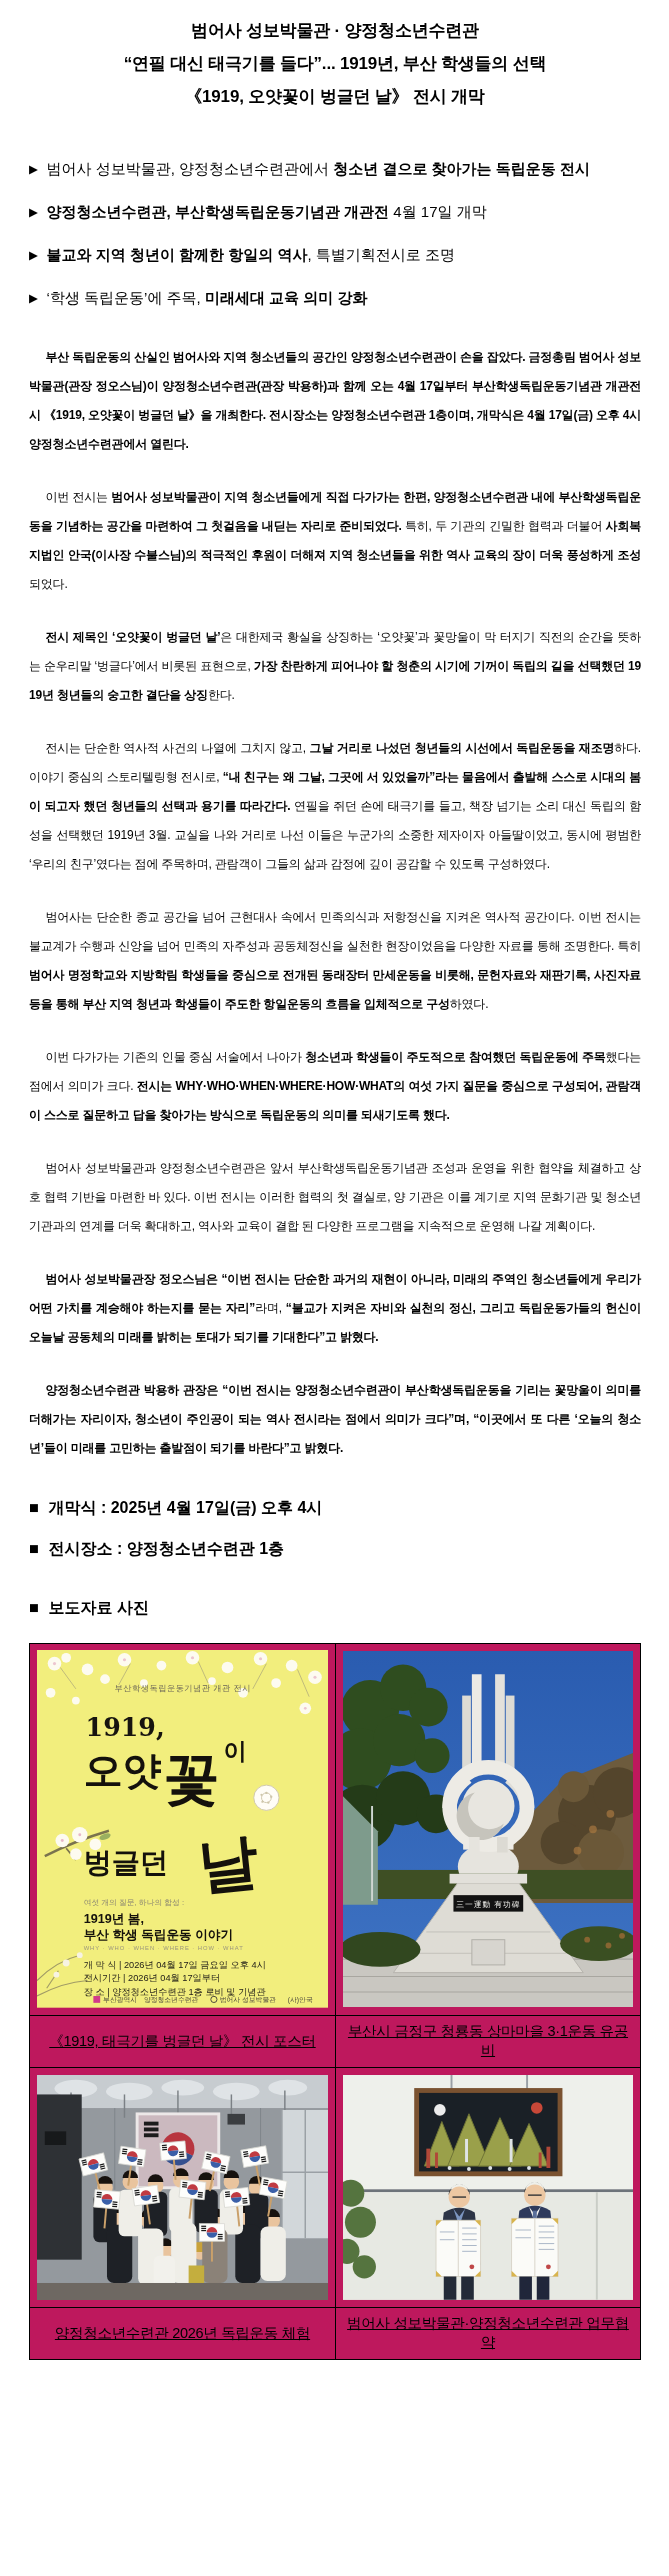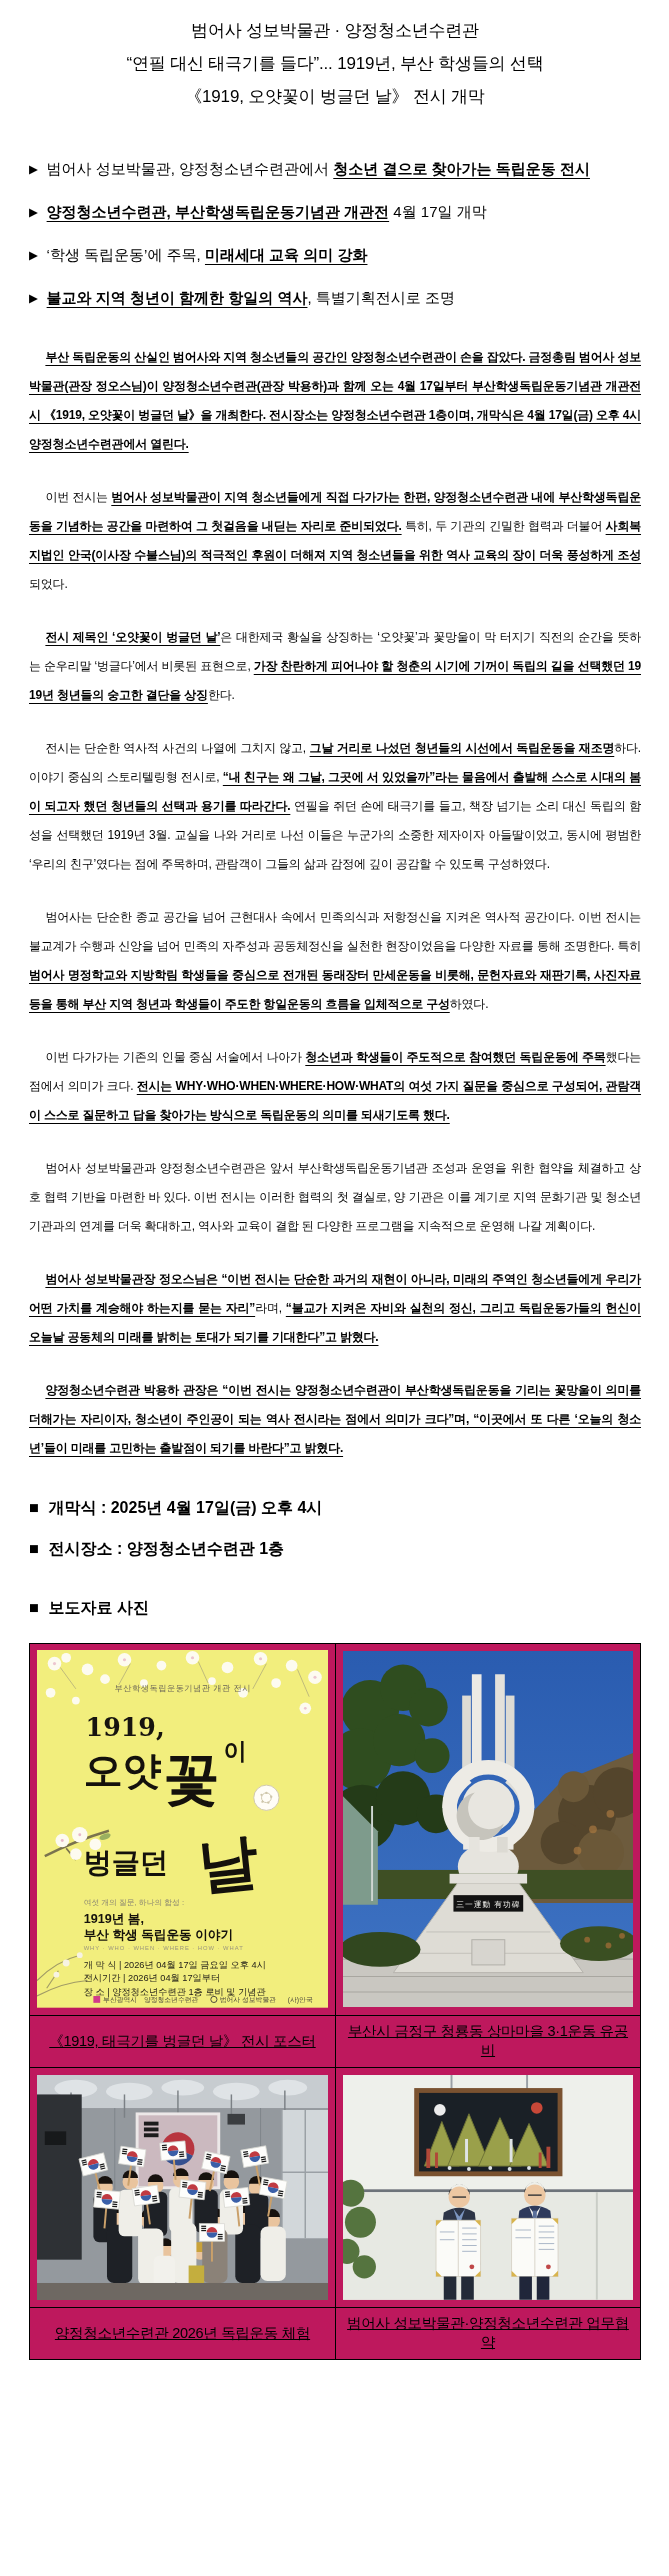--- a/index.html
+++ b/index.html
@@ -1,28 +1,28 @@
 <!DOCTYPE html>
 <html lang="ko"><head>
 <meta charset="utf-8">
 <style>
   html,body{margin:0;padding:0;background:#fff;}
   body{width:670px;font-family:"Liberation Sans","DejaVu Sans",sans-serif;color:#000;}
   .page{padding:13.5px 29px 17.3px 29px;}
 
-  .title-block{text-align:center;font-weight:normal;font-size:17px;line-height:33px;letter-spacing:-0.2px;}
+  .title-block{text-align:center;font-weight:bold;font-size:17px;line-height:33px;letter-spacing:-0.2px;}
 
   .bullets{margin-top:35px;}
   .bullet{font-size:15px;line-height:42px;white-space:nowrap;}
   .bmark{font-size:11.6px;margin-right:8.7px;position:relative;top:-1px;}
 
   .bodytext{margin-top:23px;}
   .para{font-size:12px;line-height:29px;text-align:justify;text-indent:16.4px;
         word-break:break-all;margin:0 0 24px 0;letter-spacing:-0.2px;}
-  .bu{font-weight:bold;text-decoration:underline;text-decoration-thickness:1.2px;text-underline-offset:3.9px;}
+  .bu{font-weight:bold;text-decoration-thickness:1.2px;text-underline-offset:3.9px;}
 
   .info-block{margin-top:5.8px;}
   .info-line{font-weight:bold;font-size:16px;line-height:40px;}
   .sq{margin-right:9.6px;font-size:16.4px;}
 
   .photos-heading{margin-top:24px;font-weight:bold;font-size:16px;line-height:29px;}
 
   table.photo-table{width:100%;border-collapse:collapse;margin-top:21px;}
   table.photo-table td{border:1.4px solid #000;padding:6.7px;background:#be185d;text-decoration:underline;}
   td.imgcell{padding:6.7px;}
@@ -38,22 +38,22 @@
 
   <div class="title-block">
     <div>범어사 성보박물관 · 양정청소년수련관</div>
     <div>“연필 대신 태극기를 들다”... 1919년, 부산 학생들의 선택</div>
     <div>《1919, 오얏꽃이 벙글던 날》 전시 개막</div>
   </div>
 
   <div class="bullets" id="bullets">
       <div class="bullet"><span class="bmark">▶</span><span>범어사 성보박물관, 양정청소년수련관에서 </span><span class="bu">청소년 곁으로 찾아가는 독립운동 전시</span></div>
       <div class="bullet"><span class="bmark">▶</span><span class="bu">양정청소년수련관, 부산학생독립운동기념관 개관전</span><span> 4월 17일 개막</span></div>
+      <div class="bullet"><span class="bmark">▶</span><span class="bu">불교와 지역 청년이 함께한 항일의 역사</span><span>, 특별기획전시로 조명</span></div>
       <div class="bullet"><span class="bmark">▶</span><span>‘학생 독립운동’에 주목, </span><span class="bu">미래세대 교육 의미 강화</span></div>
-      <div class="bullet"><span class="bmark">▶</span><span class="bu">불교와 지역 청년이 함께한 항일의 역사</span><span>, 특별기획전시로 조명</span></div>
     </div>
 
   <div class="bodytext" id="paragraphs">
       <p class="para"><span class="bu">부산 독립운동의 산실인 범어사와 지역 청소년들의 공간인 양정청소년수련관이 손을 잡았다. 금정총림 범어사 성보박물관(관장 정오스님)이 양정청소년수련관(관장 박용하)과 함께 오는 4월 17일부터 부산학생독립운동기념관 개관전시 《1919, 오얏꽃이 벙글던 날》을 개최한다. 전시장소는 양정청소년수련관 1층이며, 개막식은 4월 17일(금) 오후 4시 양정청소년수련관에서 열린다.</span></p>
       <p class="para"><span>이번 전시는 </span><span class="bu">범어사 성보박물관이 지역 청소년들에게 직접 다가가는 한편, 양정청소년수련관 내에 부산학생독립운동을 기념하는 공간을 마련하여 그 첫걸음을 내딛는 자리로 준비되었다.</span><span> 특히, 두 기관의 긴밀한 협력과 더불어 </span><span class="bu">사회복지법인 안국(이사장 수불스님)의 적극적인 후원이 더해져 지역 청소년들을 위한 역사 교육의 장이 더욱 풍성하게 조성</span><span>되었다.</span></p>
       <p class="para"><span class="bu">전시 제목인 ‘오얏꽃이 벙글던 날’</span><span>은 대한제국 황실을 상징하는 ‘오얏꽃’과 꽃망울이 막 터지기 직전의 순간을 뜻하는 순우리말 ‘벙글다’에서 비롯된 표현으로, </span><span class="bu">가장 찬란하게 피어나야 할 청춘의 시기에 기꺼이 독립의 길을 선택했던 1919년 청년들의 숭고한 결단을 상징</span><span>한다.</span></p>
       <p class="para"><span>전시는 단순한 역사적 사건의 나열에 그치지 않고, </span><span class="bu">그날 거리로 나섰던 청년들의 시선에서 독립운동을 재조명</span><span>하다. 이야기 중심의 스토리텔링형 전시로, </span><span class="bu">“내 친구는 왜 그날, 그곳에 서 있었을까”라는 물음에서 출발해 스스로 시대의 봄이 되고자 했던 청년들의 선택과 용기를 따라간다.</span><span> 연필을 쥐던 손에 태극기를 들고, 책장 넘기는 소리 대신 독립의 함성을 선택했던 1919년 3월. 교실을 나와 거리로 나선 이들은 누군가의 소중한 제자이자 아들딸이었고, 동시에 평범한 ‘우리의 친구’였다는 점에 주목하며, 관람객이 그들의 삶과 감정에 깊이 공감할 수 있도록 구성하였다.</span></p>
       <p class="para"><span>범어사는 단순한 종교 공간을 넘어 근현대사 속에서 민족의식과 저항정신을 지켜온 역사적 공간이다. 이번 전시는 불교계가 수행과 신앙을 넘어 민족의 자주성과 공동체정신을 실천한 현장이었음을 다양한 자료를 통해 조명한다. 특히 </span><span class="bu">범어사 명정학교와 지방학림 학생들을 중심으로 전개된 동래장터 만세운동을 비롯해, 문헌자료와 재판기록, 사진자료 등을 통해 부산 지역 청년과 학생들이 주도한 항일운동의 흐름을 입체적으로 구성</span><span>하였다.</span></p>
       <p class="para"><span>이번 다가가는 기존의 인물 중심 서술에서 나아가 </span><span class="bu">청소년과 학생들이 주도적으로 참여했던 독립운동에 주목</span><span>했다는 점에서 의미가 크다. </span><span class="bu">전시는 WHY·WHO·WHEN·WHERE·HOW·WHAT의 여섯 가지 질문을 중심으로 구성되어, 관람객이 스스로 질문하고 답을 찾아가는 방식으로 독립운동의 의미를 되새기도록 했다.</span></p>
       <p class="para"><span>범어사 성보박물관과 양정청소년수련관은 앞서 부산학생독립운동기념관 조성과 운영을 위한 협약을 체결하고 상호 협력 기반을 마련한 바 있다. 이번 전시는 이러한 협력의 첫 결실로, 양 기관은 이를 계기로 지역 문화기관 및 청소년 기관과의 연계를 더욱 확대하고, 역사와 교육이 결합 된 다양한 프로그램을 지속적으로 운영해 나갈 계획이다.</span></p>

